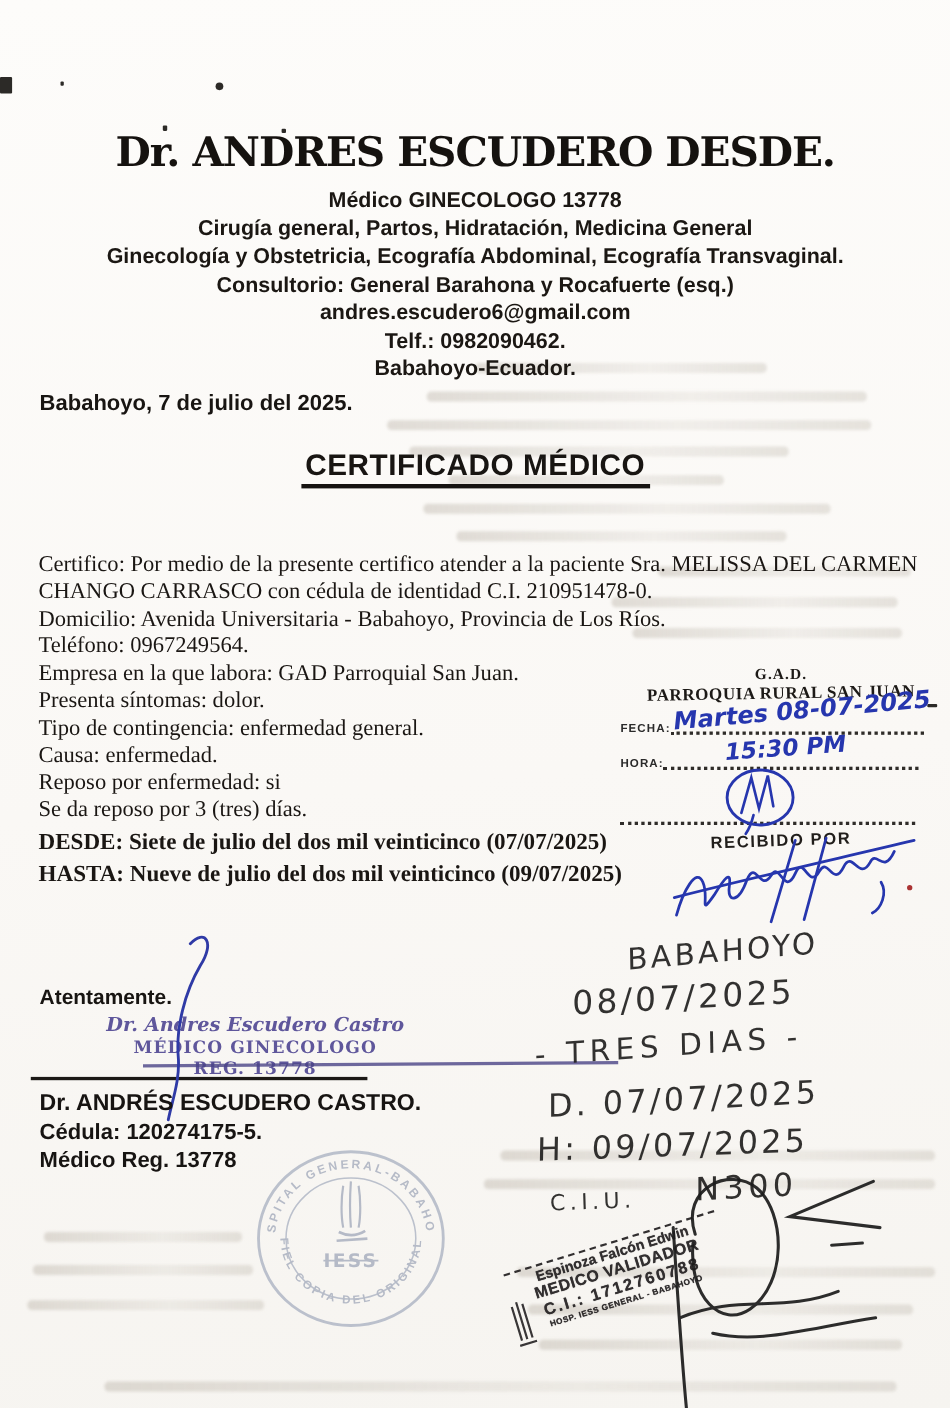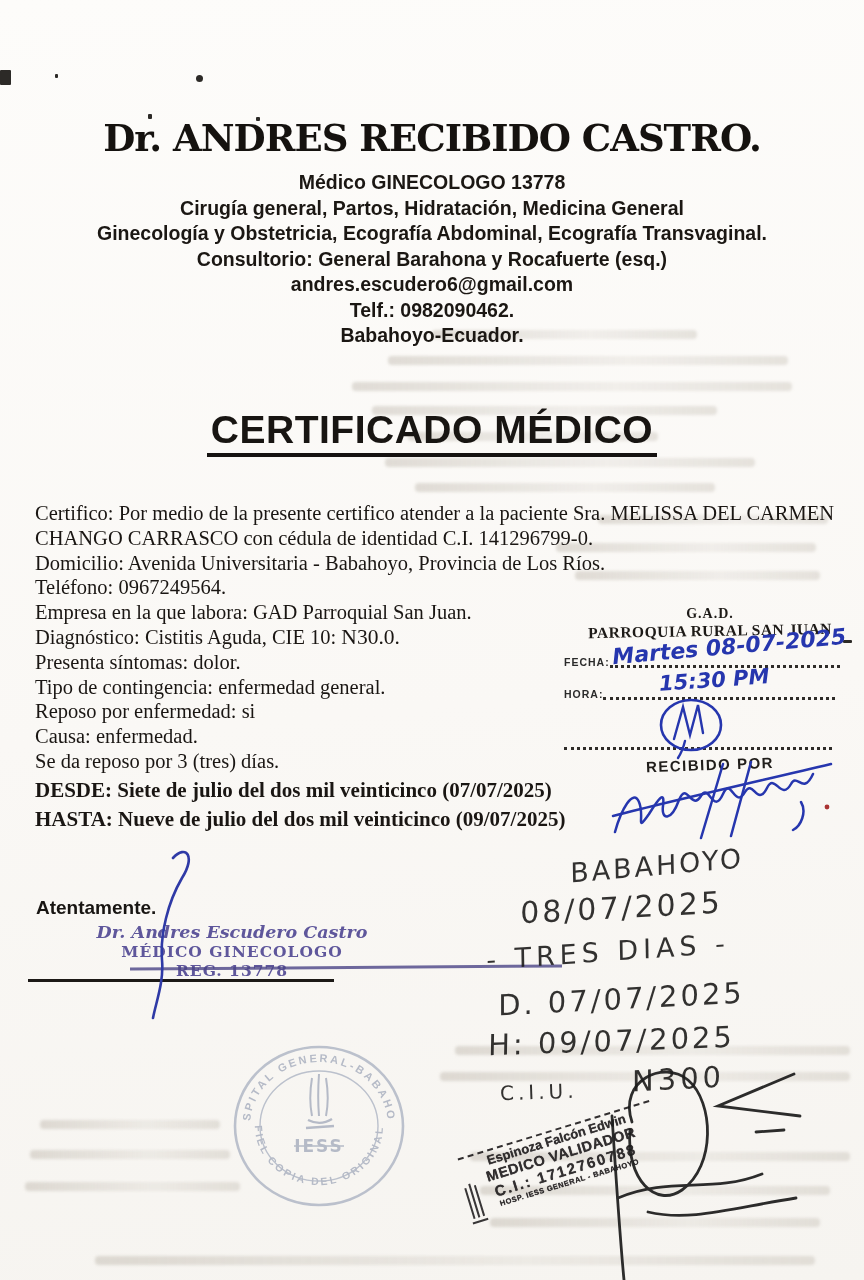--- a/index.html
+++ b/index.html
@@ -9,21 +9,21 @@
   
   .header{position:absolute;top:116px;left:0;width:100%;text-align:center;}
   .doc-doctor-title{font-family:"DejaVu Serif",serif;font-weight:bold;font-size:37px;
     letter-spacing:-1px;color:#15120f;margin:0 0 10px 0;}
   .header-line{font-family:"Liberation Sans",sans-serif;font-weight:bold;font-size:19.5px;
     line-height:25.5px;color:#1b1713;}
   
   .date-line{position:absolute;top:356px;left:36px;font-family:"Liberation Sans",sans-serif;
     font-weight:bold;font-size:20px;}
   .cert-title{position:absolute;top:408px;left:0;width:100%;text-align:center;
-    font-family:"Liberation Sans",sans-serif;font-weight:bold;font-size:39px;letter-spacing:.5px;}
+    font-family:"Liberation Sans",sans-serif;font-weight:bold;font-size:27px;letter-spacing:.5px;}
   .cert-title span{border-bottom:4px solid #161311;padding:0 4px 2px 4px;}
   
   .body-block{position:absolute;top:501px;left:35px;width:802px;font-size:20.5px;
     line-height:24.8px;color:#1a1613;}
   .b{font-weight:normal;}
   .desde-hasta{font-size:21px;font-weight:bold;line-height:26.5px;margin-top:3px;}
   
   .gad-stamp{position:absolute;top:606px;left:564px;width:292px;text-align:center;color:#1d1a17;}
   .gad-l1{font-size:14px;font-weight:bold;letter-spacing:1px;font-family:"Liberation Serif",serif;}
   .gad-l2{font-size:15.5px;font-weight:bold;letter-spacing:.5px;transform:rotate(-1deg);}
@@ -93,45 +93,45 @@
   <div class="ghost" style="left:440px;top:1072px;width:410px;"></div>
   <div class="ghost" style="left:40px;top:1120px;width:180px;"></div>
   <div class="ghost" style="left:30px;top:1150px;width:200px;"></div>
   <div class="ghost" style="left:25px;top:1182px;width:215px;"></div>
   <div class="ghost" style="left:470px;top:1152px;width:380px;"></div>
   <div class="ghost" style="left:480px;top:1186px;width:350px;"></div>
   <div class="ghost" style="left:490px;top:1218px;width:330px;"></div>
   <div class="ghost" style="left:95px;top:1256px;width:720px;"></div>
 
   <div class="header">
-    <div class="doc-doctor-title">Dr. ANDRES RECIBIDO CASTRO.</div>
+    <div class="doc-doctor-title">Dr. ANDRES ESCUDERO DESDE.</div>
     <div class="header-line">Médico GINECOLOGO 13778</div>
     <div class="header-line">Cirugía general, Partos, Hidratación, Medicina General</div>
     <div class="header-line">Ginecología y Obstetricia, Ecografía Abdominal, Ecografía Transvaginal.</div>
     <div class="header-line">Consultorio: General Barahona y Rocafuerte (esq.)</div>
     <div class="header-line">andres.escudero6@gmail.com</div>
     <div class="header-line">Telf.: 0982090462.</div>
     <div class="header-line">Babahoyo-Ecuador.</div>
   </div>
 
+  <div class="date-line">Babahoyo, 7 de julio del 2025.</div>
 
   <div class="cert-title">
     <span>CERTIFICADO MÉDICO</span>
   </div>
 
   <div class="body-block">
-    <div><span class="b">Certifico:</span><span> Por medio de la presente certifico atender a la paciente </span><span class="b">Sra. MELISSA DEL CARMEN CHANGO CARRASCO</span><span> con cédula de identidad C.I. 141296799-0.</span></div>
+    <div><span class="b">Certifico:</span><span> Por medio de la presente certifico atender a la paciente </span><span class="b">Sra. MELISSA DEL CARMEN CHANGO CARRASCO</span><span> con cédula de identidad C.I. 210951478-0.</span></div>
     <div>Domicilio: Avenida Universitaria - Babahoyo, Provincia de Los Ríos.</div>
     <div>Teléfono: 0967249564.</div>
     <div>Empresa en la que labora: GAD Parroquial San Juan.</div>
-    <div><span>Diagnóstico: Cistitis Aguda, CIE 10: </span><span class="b" style="font-size:21.5px;">N30.0.</span></div>
     <div>Presenta síntomas: dolor.</div>
     <div>Tipo de contingencia: enfermedad general.</div>
+    <div>Causa: enfermedad.</div>
     <div>Reposo por enfermedad: si</div>
-    <div>Causa: enfermedad.</div>
     <div>Se da reposo por 3 (tres) días.</div>
     <div class="desde-hasta">DESDE: Siete de julio del dos mil veinticinco  (07/07/2025)</div>
     <div class="desde-hasta">HASTA: Nueve de julio del dos mil veinticinco (09/07/2025)</div>
   </div>
 
   <div class="gad-stamp">
     <div class="gad-l1">G.A.D.</div>
     <div class="gad-l2">PARROQUIA RURAL SAN JUAN</div>
     <div class="gad-row">
       <span class="gad-label">FECHA:</span><span class="dotted" style="width:230px;"></span>
@@ -168,20 +168,25 @@
     <div class="ds-role">MÉDICO GINECOLOGO</div>
     <div class="ds-reg">REG. 13778</div>
   </div>
   <div class="strike-line"></div>
   <div class="sig-line"></div>
 
   <svg style="left:128px;top:842px;" width="84" height="180" viewBox="0 0 84 180">
     <path d="M 45 16 C 58 2, 68 14, 54 36 C 40 60, 32 92, 34 118 C 36 140, 28 160, 25 176" fill="none" stroke="#2f3aa6" stroke-width="2.6" stroke-linecap="round"></path>
   </svg>
 
+  <div class="sig-block">
+    <div class="sig-name">Dr. ANDRÉS ESCUDERO CASTRO.</div>
+    <div class="sig-ced">Cédula: 120274175-5.</div>
+    <div class="sig-reg">Médico Reg. 13778</div>
+  </div>
 
   <div class="hand-note" style="left:570px;top:850px;font-size:27px;transform:rotate(-5deg) skewX(-4deg);">BABAHOYO</div>
   <div class="hand-note" style="left:520px;top:890px;font-size:30px;transform:rotate(-3deg) skewX(-3deg);">08/07/2025</div>
   <div class="hand-note" style="left:486px;top:936px;font-size:27px;transform:rotate(-4deg) skewX(-3deg);letter-spacing:5px;">- TRES DIAS -</div>
   <div class="hand-note" style="left:498px;top:982px;font-size:29px;transform:rotate(-3deg) skewX(-3deg);">D. 07/07/2025</div>
   <div class="hand-note" style="left:488px;top:1024px;font-size:29px;transform:rotate(-2deg) skewX(-3deg);">H: 09/07/2025</div>
   <div class="hand-note" style="left:632px;top:1062px;font-size:29px;transform:rotate(-3deg) skewX(-3deg);letter-spacing:4px;">N300</div>
   <div class="hand-note" style="left:500px;top:1080px;font-size:20px;transform:rotate(-2deg);letter-spacing:4px;">C.I.U.</div>
 
   <svg style="left:228px;top:1040px;" width="182" height="172" viewBox="0 0 182 172">

